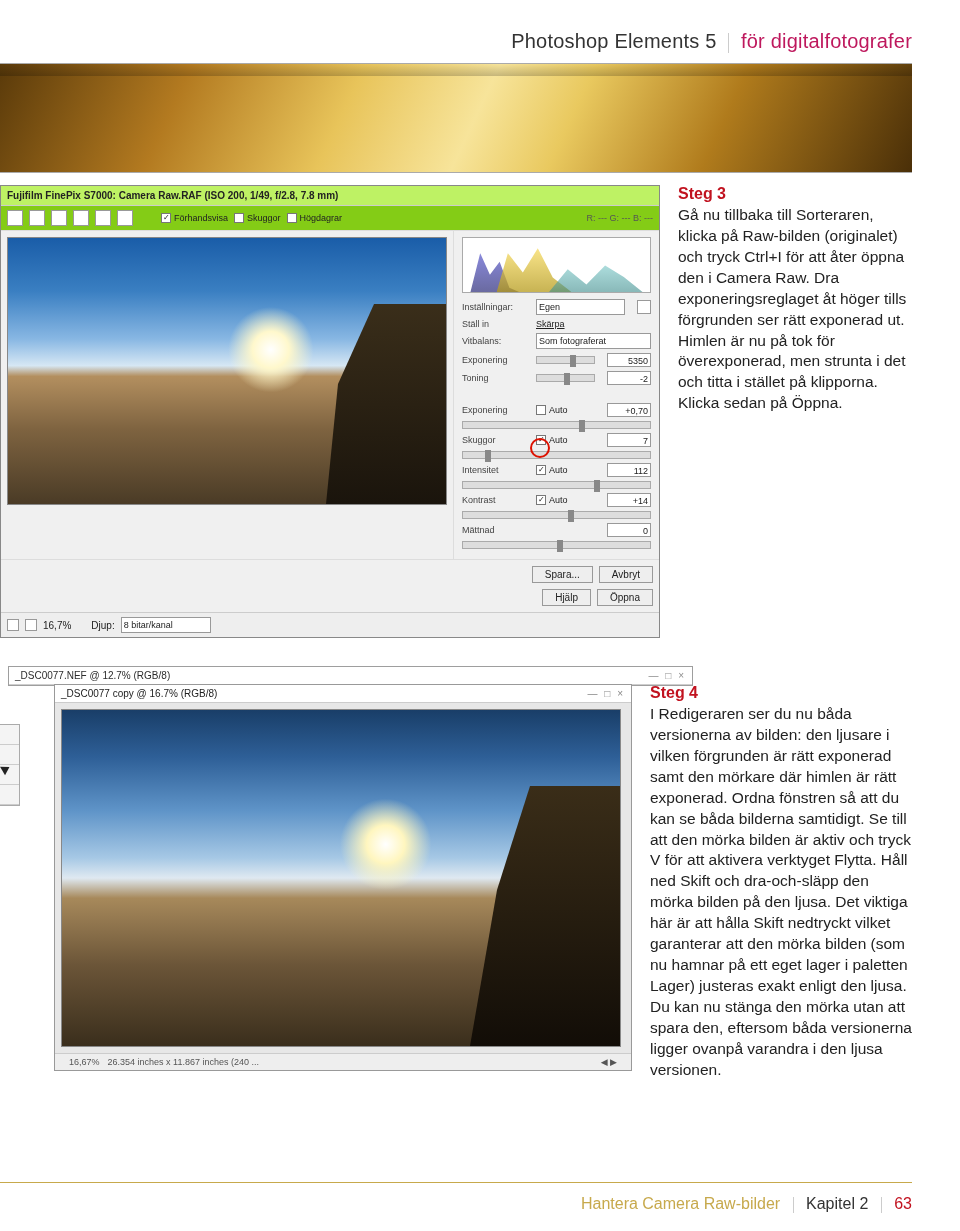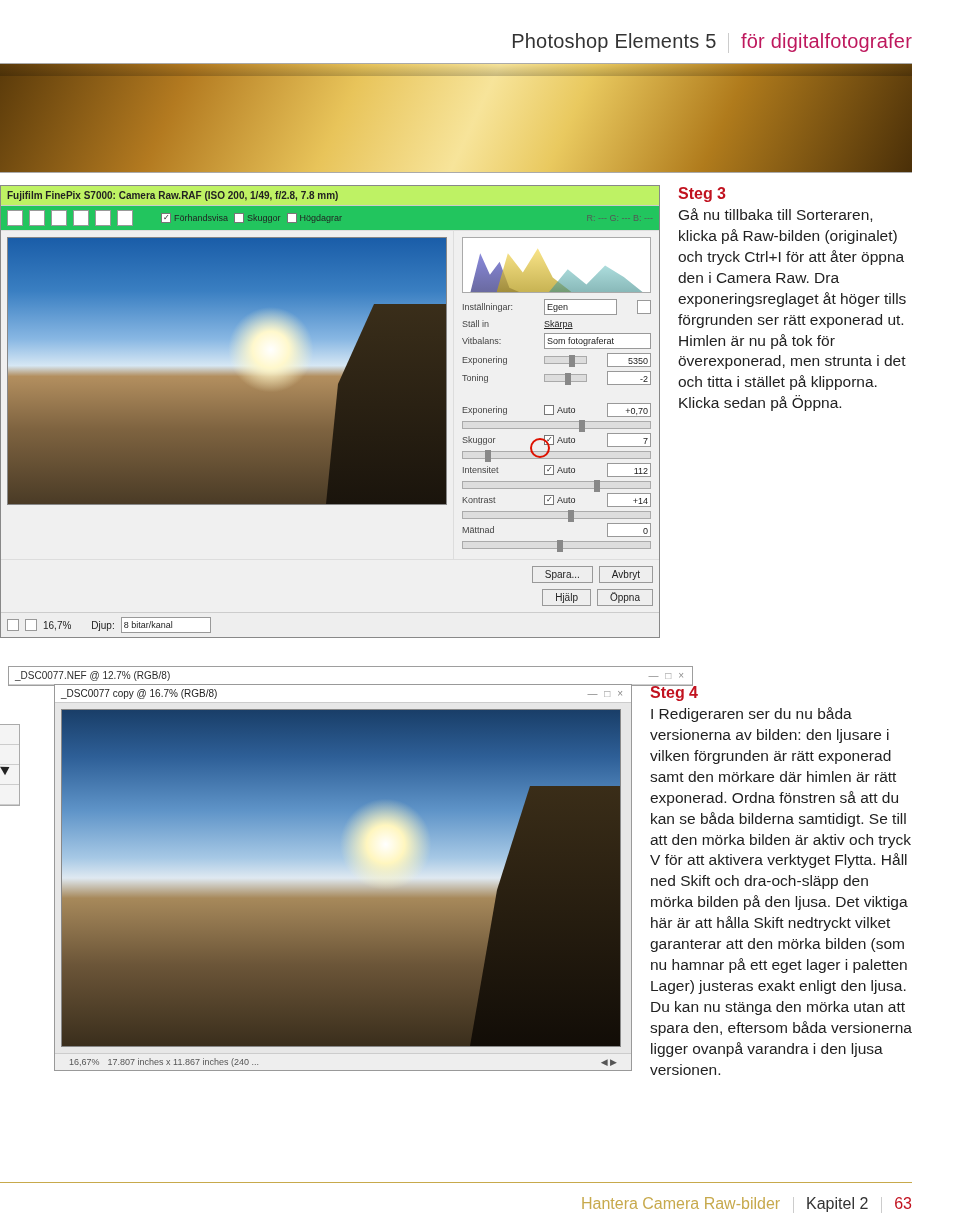--- a/index.html
+++ b/index.html
@@ -64,21 +64,21 @@
   background: #bef264;
   border-bottom: 1px solid #ccc;
   font-size: 10px;
   font-weight: bold;
 }
 .cr-toolbar {
   display: flex;
   align-items: center;
   gap: 6px;
   padding: 4px 6px;
-  background: #22c55e;
+  background: #84cc16;
   border-bottom: 1px solid #ddd;
 }
 .tool-ico {
   width: 16px; height: 16px;
   border: 1px solid #999;
   background: #fff;
 }
 .cr-check { display: inline-flex; align-items: center; gap: 3px; font-size: 9px; }
 .chk { width: 10px; height: 10px; border: 1px solid #777; background: #fff; display: inline-block; }
 .chk.on::after { content: "✓"; font-size: 8px; position: relative; top: -2px; left: 1px; }
@@ -111,21 +111,21 @@
   height: 56px;
   background: #fff;
   border: 1px solid #aaa;
   position: relative;
   overflow: hidden;
   margin-bottom: 6px;
 }
 .histogram .h1 { position:absolute; left:4%; bottom:0; width:26%; height:80%; background: linear-gradient(to top,#2a2a77,#5b5bd6); clip-path: polygon(0 100%,20% 10%,40% 60%,60% 30%,80% 90%,100% 100%); opacity:.7;}
 .histogram .h2 { position:absolute; left:18%; bottom:0; width:40%; height:90%; background: linear-gradient(to top,#b59a1a,#ffe36a); clip-path: polygon(0 100%,15% 20%,35% 60%,55% 10%,75% 70%,100% 100%); opacity:.75;}
 .histogram .h3 { position:absolute; left:46%; bottom:0; width:50%; height:70%; background: linear-gradient(to top,#3a8a8a,#8fe0e0); clip-path: polygon(0 100%,20% 40%,40% 80%,60% 30%,80% 60%,100% 100%); opacity:.6;}
-.panel-row { display:flex; align-items:center; gap:20px; margin: 4px 0; font-size: 9px; }
+.panel-row { display:flex; align-items:center; gap:12px; margin: 4px 0; font-size: 9px; }
 .panel-row label { width: 62px; color:#444; }
 .panel-row .slider { flex:1; height: 8px; background:#ddd; border:1px solid #aaa; position:relative; }
 .panel-row .slider .thumb { position:absolute; top:-2px; width:6px; height:12px; background:#888; }
 .panel-row .fld { width: 44px; height: 14px; border:1px solid #999; background:#fff; text-align:right; padding-right:2px; line-height:14px; }
 .panel-row select, .dropdown { flex:1; height:16px; border:1px solid #999; background:#fff; font-size:9px; padding:0 2px; line-height:14px; }
 .red-circle { position:absolute; left: 530px; top: 253px; width:20px; height:20px; border:2px solid #d10; border-radius:50%; pointer-events:none; }
 .cr-buttons { display:flex; gap:6px; justify-content:flex-end; padding:6px; border-top:1px solid #ddd;}
 .cr-btn { padding:2px 12px; font-size:10px; background:#eee; border:1px solid #999; }
 .cr-bottom { display:flex; align-items:center; gap:6px; padding:4px 6px; border-top:1px solid #ccc; background:#eee;}
 .cr-bottom .sqr{width:12px;height:12px;border:1px solid #999;background:#fff;}
@@ -405,21 +405,21 @@
           <span>_DSC0077 copy @ 16.7% (RGB/8)</span>
           <span class="winbtns">— □ ×</span>
         </div>
         <div class="ed-canvas">
           <div class="ed-image">
             <div class="cliff2"></div>
           </div>
         </div>
         <div class="ed-status">
           <span>16,67%</span>
-          <span>17.807 inches x 11.867 inches (240 ...</span>
+          <span>26.354 inches x 11.867 inches (240 ...</span>
           <span style="margin-left:auto">◀ ▶</span>
         </div>
       </div>
     </div>
 
     <div class="right-col" style="width:280px">
       <div class="step-title">Steg 4</div>
       <div class="step-body">
           <p>I Redigeraren ser du nu båda versionerna av bilden: den ljusare i vilken förgrunden är rätt exponerad samt den mörkare där himlen är rätt exponerad. Ordna fönstren så att du kan se båda bilderna samtidigt. Se till att den mörka bilden är aktiv och tryck V för att aktivera verktyget Flytta. Håll ned Skift och dra-och-släpp den mörka bilden på den ljusa. Det viktiga här är att hålla Skift nedtryckt vilket garanterar att den mörka bilden (som nu hamnar på ett eget lager i paletten Lager) justeras exakt enligt den ljusa. Du kan nu stänga den mörka utan att spara den, eftersom båda versionerna ligger ovanpå varandra i den ljusa versionen.</p>
         </div>

